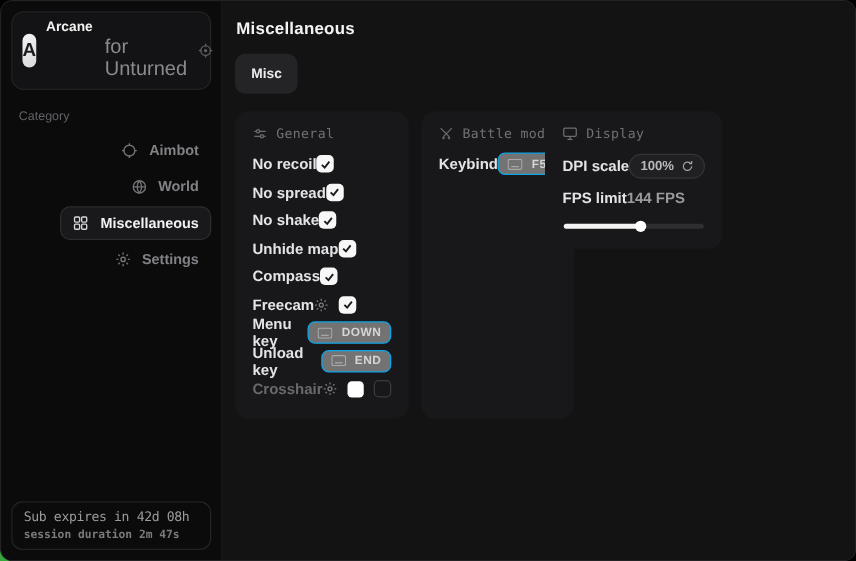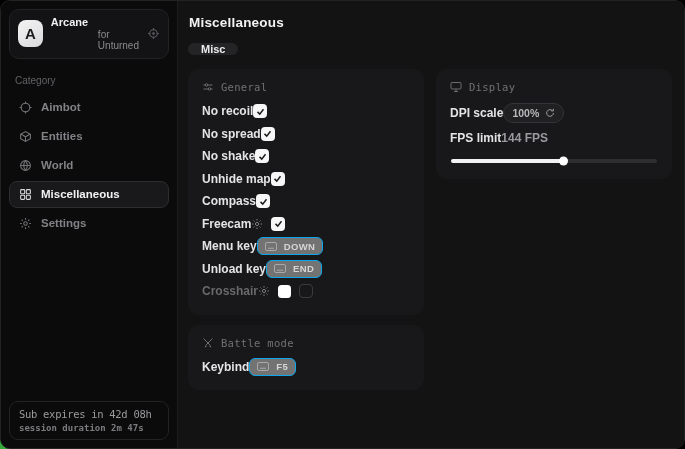--- a/index.html
+++ b/index.html
@@ -15,45 +15,45 @@
 
   
   .sidebar { width:177px; min-width:177px; background:#0b0b0c; border-right:1px solid #1d1d1f;
              display:flex; flex-direction:column; padding:8px; position:relative; }
   .app-card { display:flex; align-items:center; gap:8px; background:#131315; border:1px solid #232326;
               border-radius:10px; padding:6px 8px; }
   .app-logo { width:27px; height:27px; border-radius:8px; background:linear-gradient(145deg,#f4f4f4,#d9d9dc);
               color:#1b1b1d; font-weight:bold; font-size:15px; display:flex; align-items:center; justify-content:center; }
   .app-titles { flex:1; line-height:1.15; }
   .app-name { color:#f1f1f2; font-size:11px; font-weight:bold; }
-  .app-sub { color:#8b8b8e; font-size:10px;padding-left:47px; }
+  .app-sub { color:#8b8b8e; font-size:16px;padding-left:47px; }
   .app-target { color:#5c5c60; display:flex; }
 
   .category-label { color:#626266; font-size:10px; margin:16px 6px 8px 6px; }
 
-  .nav { display:flex; flex-direction:column; gap:2px; }
+  .nav { display:flex; flex-direction:column; gap:2px;align-items:flex-end; }
   .nav-item { display:flex; align-items:center; gap:9px; height:27px; padding:0 9px; border-radius:8px;
               color:#828286; font-size:11.5px; font-weight:600; border:1px solid transparent; cursor:pointer; }
   .nav-item .nicon { display:flex; color:#737377; }
   .nav-item.selected { background:#19191b; border-color:#2d2d30; color:#f2f2f3; }
   .nav-item.selected .nicon { color:#d8d8da; }
 
   .sidebar-footer { margin-top:auto; border:1px solid #232326; border-radius:9px; padding:6px 9px 6px 9px; }
   .sf-line1 { font-family:"DejaVu Sans Mono", monospace; font-size:10.5px; color:#9b9b9e; letter-spacing:-0.3px; }
   .sf-line2 { font-family:"DejaVu Sans Mono", monospace; font-size:9px; color:#7b7b7e; margin-top:3px; font-weight:bold; }
 
   
   .main { flex:1; background:#131314; padding:14px 15px 14px 10px; overflow:hidden; }
   .page-title { color:#f3f3f4; font-size:13.5px; font-weight:bold; letter-spacing:0.2px; margin-left:1px; }
   .tabs { margin-top:13px; display:flex; gap:8px; }
   .tab-pill { background:#242427; color:#ececee; font-size:11px; font-weight:600; border-radius:8px;
-              padding:0 13px; border:none; cursor:pointer; }
+              padding:10px 13px; border:none; cursor:pointer; }
 
   .columns { display:flex; gap:12px; margin-top:14px; align-items:flex-start; }
-  .col { width:236px; min-width:236px; display:flex; flex-direction:column; gap:10px; }
+  .col { width:236px; min-width:236px; display:flex; flex-direction:row; gap:10px; }
 
   .card { background:#18181a; border-radius:11px; padding:10px 14px 12px 14px; }
   .card-header { display:flex; align-items:center; gap:7px; color:#717174; margin:2px 0 7px 0; }
   .card-header .htxt { font-family:"DejaVu Sans Mono", monospace; font-size:10.5px; letter-spacing:0.3px; }
   .card-header .hicon { display:flex; color:#6d6d70; }
 
   .row { display:flex; align-items:center; justify-content:flex-start; height:22.5px; }
   .row-label { color:#e4e4e6; font-size:12px; font-weight:600; }
   .row.dim .row-label { color:#69696c; }
   .controls { display:flex; align-items:center; gap:8px; }
@@ -119,30 +119,20 @@
               <line x1="12" y1="19" x2="12" y2="23"></line>
             <line x1="1" y1="12" x2="5" y2="12"></line>
               <line x1="19" y1="12" x2="23" y2="12"></line>
           </svg>
         </span>
         <span>Aimbot</span>
       </div>
       <div class="nav-item">
         <span class="nicon">
           <svg width="13" height="13" viewBox="0 0 24 24" fill="none" stroke="currentColor" stroke-width="2">
-            <path d="M21 16V8l-9-5-9 5v8l9 5 9-5z"></path>
-              <path d="M3.3 7.5L12 12.5l8.7-5"></path>
-              <line x1="12" y1="22" x2="12" y2="12.5"></line>
-          </svg>
-        </span>
-        <span>Entities</span>
-      </div>
-      <div class="nav-item">
-        <span class="nicon">
-          <svg width="13" height="13" viewBox="0 0 24 24" fill="none" stroke="currentColor" stroke-width="2">
             <circle cx="12" cy="12" r="9"></circle>
               <line x1="3" y1="12" x2="21" y2="12"></line>
             <path d="M12 3a14 14 0 0 1 0 18a14 14 0 0 1 0-18z"></path>
           </svg>
         </span>
         <span>World</span>
       </div>
       <div class="nav-item selected">
         <span class="nicon">
           <svg width="13" height="13" viewBox="0 0 24 24" fill="none" stroke="currentColor" stroke-width="2">

